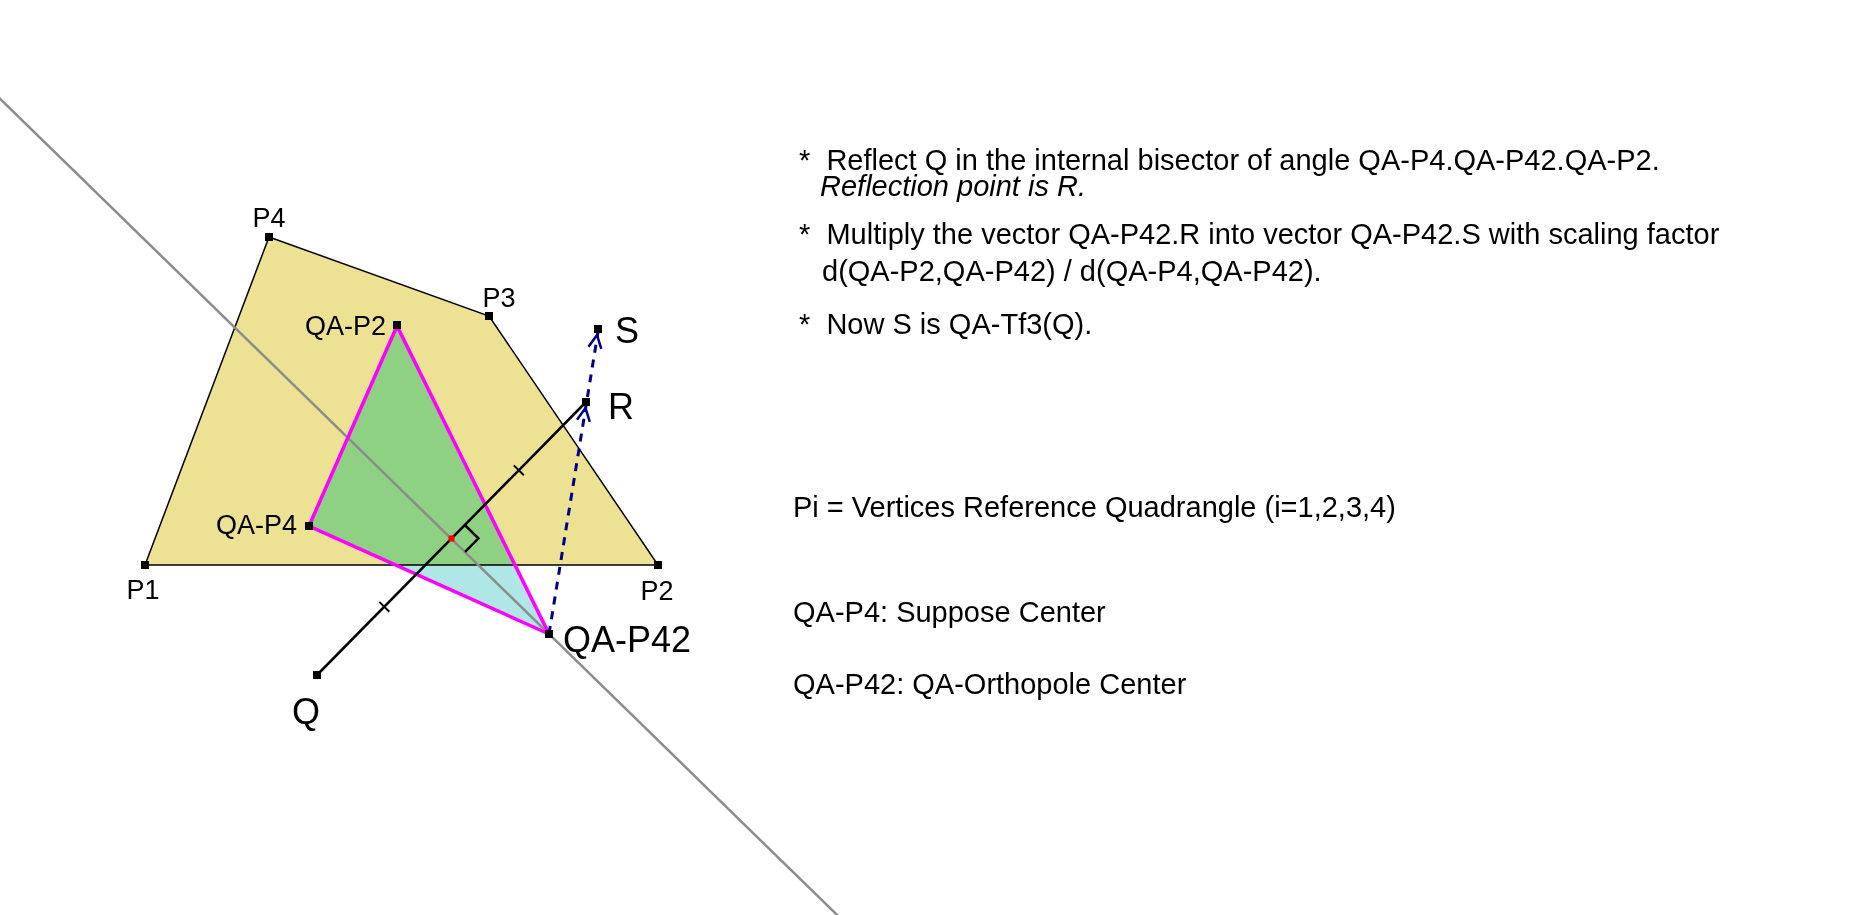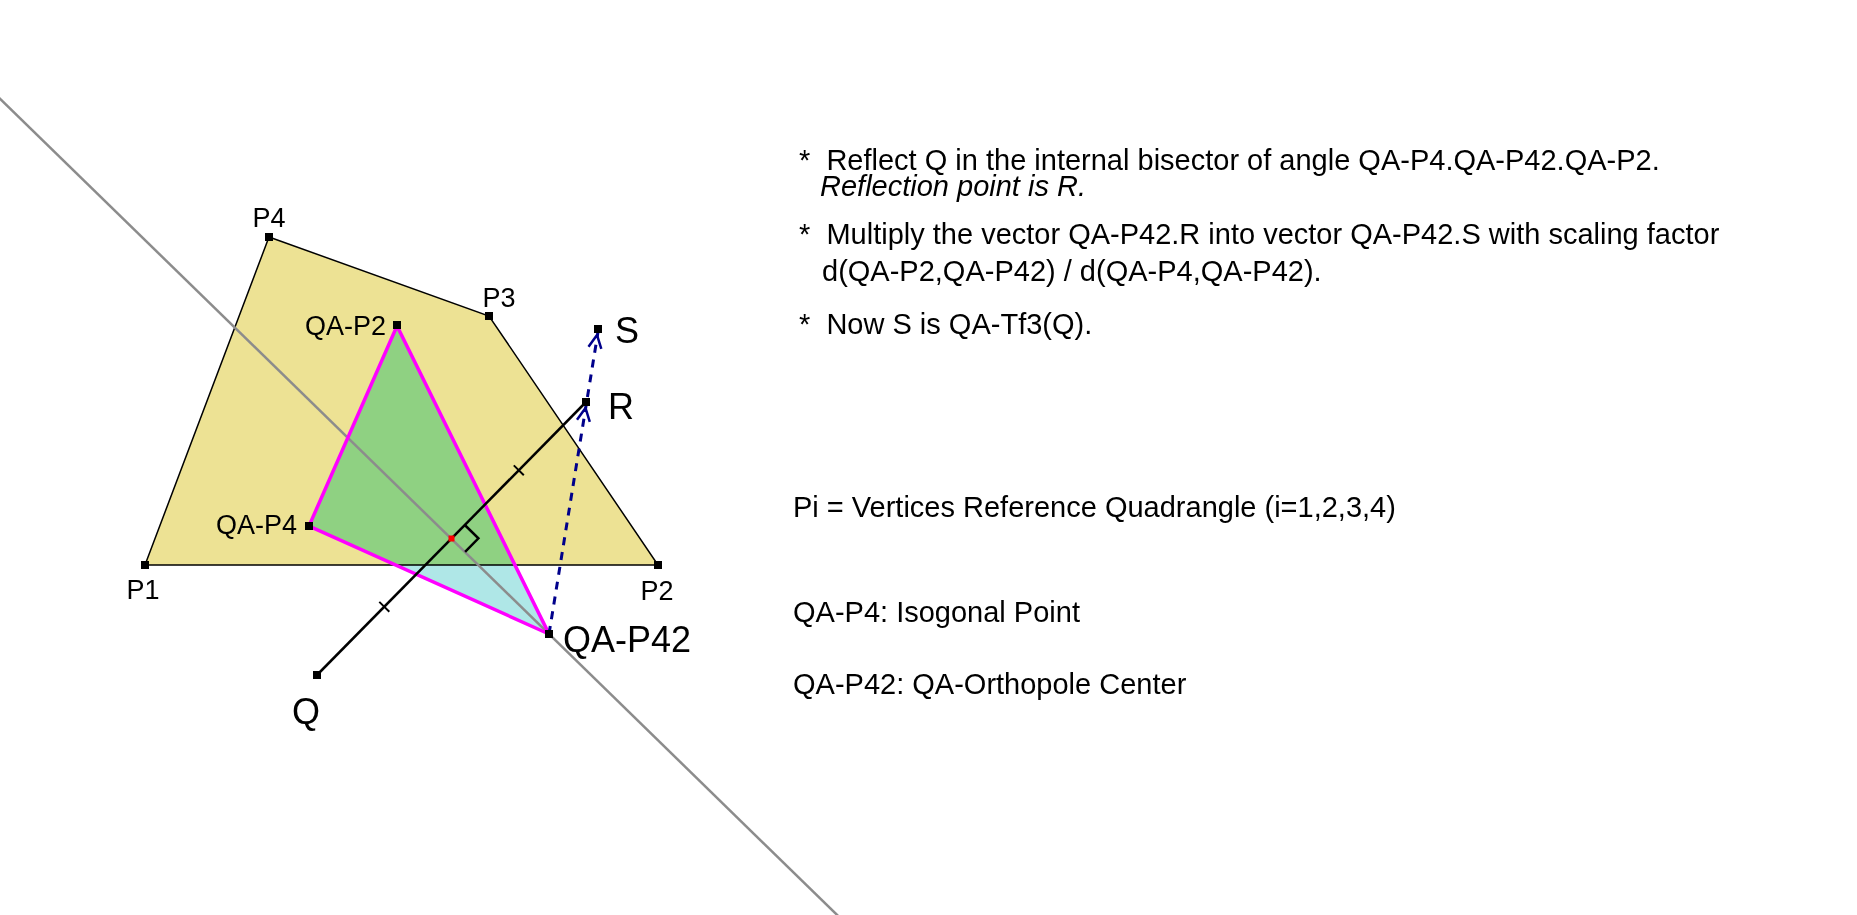--- a/index.html
+++ b/index.html
@@ -66,16 +66,16 @@
     <text x="615" y="343" text-anchor="start" class="svg-label lbl-big">S</text>
   </svg>
 
   <div class="txtline" style="left:799px;top:146px;">*  Reflect Q in the internal bisector of angle QA-P4.QA-P42.QA-P2.</div>
   <div class="txtline" style="left:820px;top:172px;font-style:italic;">Reflection point is R.</div>
   <div class="txtline" style="left:799px;top:220px;">*  Multiply the vector QA-P42.R into vector QA-P42.S with scaling factor</div>
   <div class="txtline" style="left:822px;top:257px;">d(QA-P2,QA-P42) / d(QA-P4,QA-P42).</div>
   <div class="txtline" style="left:799px;top:298px;margin-top:12px;">*  Now S is QA-Tf3(Q).</div>
 
   <div class="txtline" style="left:793px;top:493px;">Pi = Vertices Reference Quadrangle (i=1,2,3,4)</div>
-  <div class="txtline" style="left:793px;top:598px;">QA-P4: Isogonal Point</div>
+  <div class="txtline" style="left:793px;top:598px;">QA-P4: Suppose Center</div>
   <div class="txtline" style="left:793px;top:670px;">QA-P42: QA-Orthopole Center</div>
 
 </div>
 
 </body></html>

